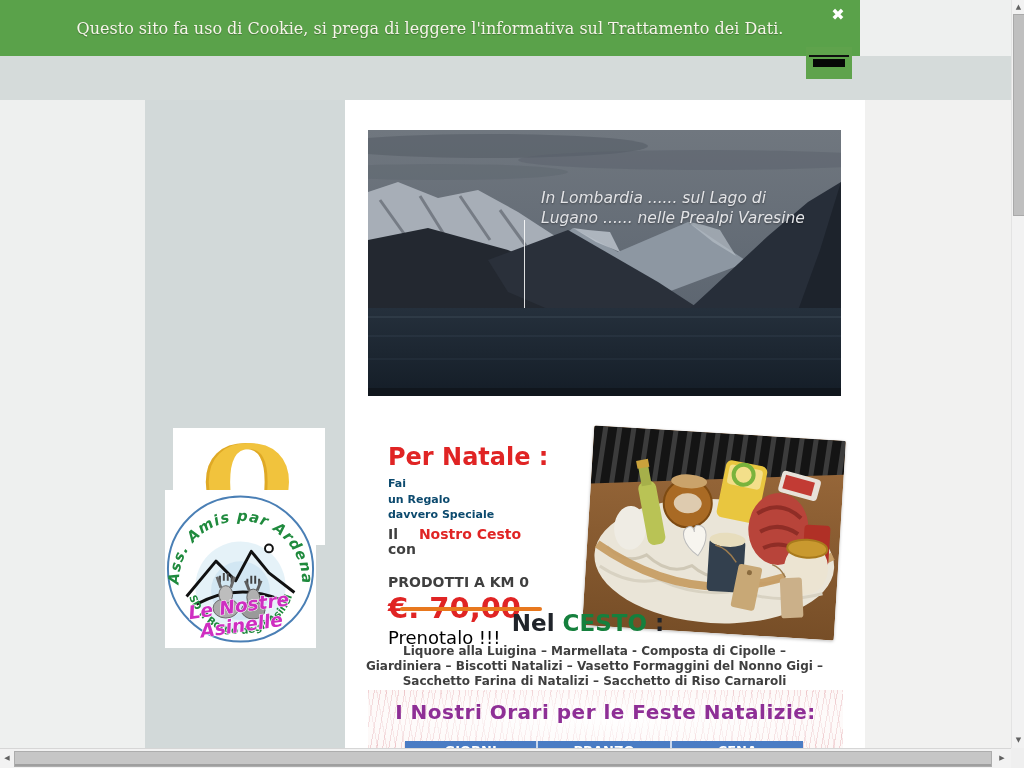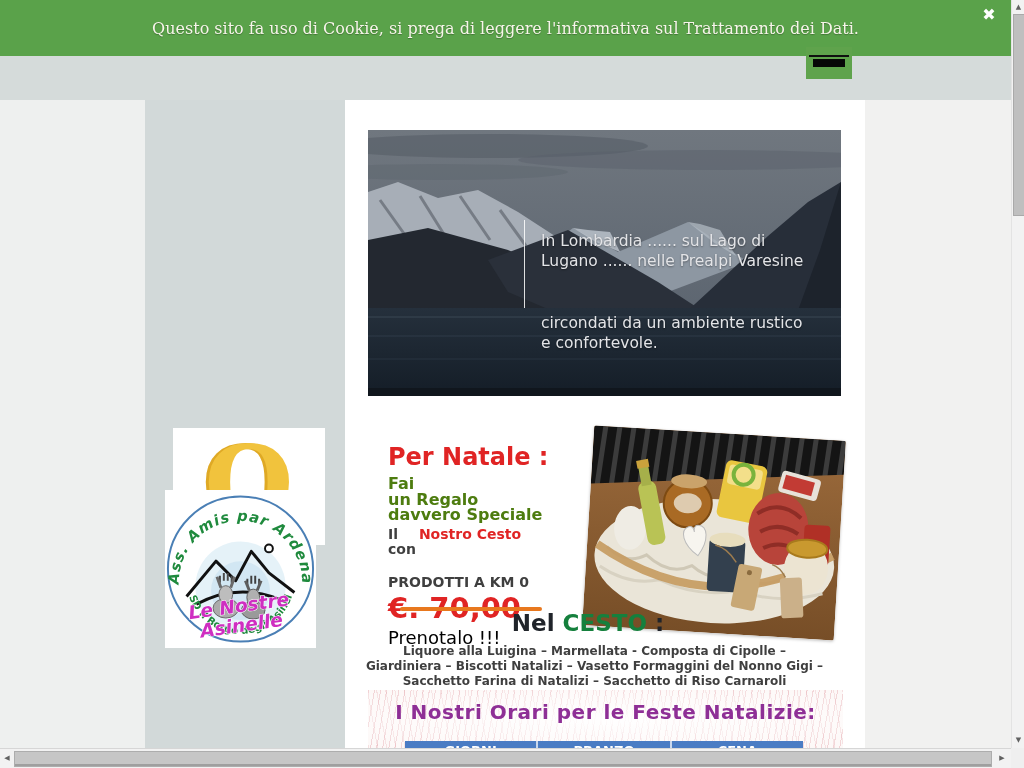--- a/index.html
+++ b/index.html
@@ -1,57 +1,57 @@
 <!DOCTYPE html>
 <html><head>
 <meta charset="utf-8">
 <style>
   html,body{margin:0;padding:0;background:#eef0ef;}
   #screen{position:relative;width:1024px;height:768px;overflow:hidden;
           font-family:"DejaVu Sans","Liberation Sans",sans-serif;background:#eef0ef;}
 
   
-  .cookie-banner{position:absolute;left:0;top:0;width:1011px;height:56px;background:#5aa24a;
+  .cookie-banner{position:absolute;left:0;top:0;width:860px;height:56px;background:#5aa24a;
                  display:flex;align-items:center;justify-content:center;}
   .cookie-msg{font-family:"DejaVu Serif","Liberation Serif",serif;font-size:16px;color:#f7f5ea;
               text-shadow:0 1px 1px rgba(0,0,0,.28);}
   .cookie-close{position:absolute;right:12px;top:5px;width:20px;height:20px;color:#ffffff;
                 font-size:16px;font-weight:bold;line-height:20px;text-align:center;cursor:pointer;}
 
   
   .header-strip{position:absolute;left:0;top:56px;width:1011px;height:44px;background:#d5dbda;}
   .menu-btn{position:absolute;left:806px;top:47px;width:46px;height:32px;background:#5fa34c;cursor:pointer;}
   .menu-btn .bar-thin{position:absolute;left:3px;right:3px;top:8px;height:2px;background:#101010;}
   .menu-btn .bar-thick{position:absolute;left:7px;right:7px;top:12px;height:8px;background:#070707;}
 
   
   .sidebar-band{position:absolute;left:145px;top:100px;width:200px;height:648px;background:#d2d9d9;}
   .main-col{position:absolute;left:345px;top:100px;width:520px;height:648px;background:#ffffff;}
   .right-margin{position:absolute;left:865px;top:100px;width:146px;height:648px;background:#f1f1f0;}
 
   
   .hero{position:absolute;left:368px;top:130px;width:473px;height:266px;overflow:hidden;}
   .hero svg{display:block;}
-  .hero-quote{position:absolute;left:173px;width:268px;font-size:15.5px;
-              color:#e3e4e7;line-height:1.32;text-shadow:0 1px 2px rgba(0,0,0,.4);margin-top:43px;}
+  .hero-quote{position:absolute;left:173px;width:268px;font-style:italic;font-size:15.5px;
+              color:#e3e4e7;line-height:1.32;text-shadow:0 1px 2px rgba(0,0,0,.4);}
   .hero-q1{top:58px;}
   .hero-q2{top:140px;}
   .hero-vline{position:absolute;left:156px;top:90px;width:1px;height:88px;background:rgba(255,255,255,.85);}
 
   
   .logo-box{position:absolute;left:173px;top:428px;width:152px;height:117px;background:#ffffff;
             display:flex;align-items:flex-start;justify-content:center;overflow:hidden;}
   .logo-letter{font-family:"DejaVu Serif","Liberation Serif",serif;font-size:102px;line-height:112px;
                font-weight:bold;color:#f1c33d;text-shadow:-3px 0 0 #dfa925;}
   .badge-box{position:absolute;left:165px;top:490px;width:151px;height:158px;background:#ffffff;}
 
   
   .promo-left{position:absolute;left:388px;top:444px;width:165px;text-align:left;}
   .promo-title{font-size:24px;font-weight:bold;color:#e02424;line-height:26px;}
-  .promo-gift{margin-top:6px;font-size:16px;font-weight:bold;color:#4d7c0f;line-height:15.5px;}
+  .promo-gift{margin-top:6px;font-size:11px;font-weight:bold;color:#0c4a6e;line-height:15.5px;}
   .promo-cesto{font-size:14px;font-weight:bold;color:#3f3f3f;line-height:15px;margin-top:4px;}
   .promo-cesto .hl{color:#e02424;margin-left:16px;}
   .promo-km{font-size:14px;font-weight:bold;color:#3f3f3f;line-height:15px;margin-top:18px;}
   .promo-price{margin-top:3px;font-size:29px;font-weight:bold;color:#e02424;line-height:30px;}
   .promo-cta{margin-top:6px;font-size:18px;font-weight:normal;color:#000000;line-height:18px;}
   .promo-rule{position:absolute;left:400px;top:607px;width:142px;height:4px;background:#e8781e;border-radius:2px;}
   .basket-photo{position:absolute;left:588px;top:433px;width:252px;height:200px;transform:rotate(3.5deg);
                 overflow:hidden;border-radius:2px;box-shadow:0 1px 3px rgba(0,0,0,.25);}
 
   .nel-cesto{position:absolute;left:368px;top:610px;width:440px;text-align:center;
@@ -138,21 +138,20 @@
       <polygon points="473,52 473,208 290,208 340,162 400,106 440,72" fill="#272e39"></polygon>
       <polygon points="473,52 473,208 420,208 452,120" fill="#1d232c"></polygon>
       <rect y="178" width="473" height="88" fill="url(#water)"></rect>
       <rect y="186" width="473" height="2" fill="#36424f" opacity=".6"></rect>
       <rect y="205" width="473" height="2" fill="#2e3a47" opacity=".5"></rect>
       <rect y="228" width="473" height="2" fill="#2a3642" opacity=".45"></rect>
       <rect y="258" width="473" height="8" fill="#10161d"></rect>
     </svg>
     <div class="hero-vline"></div>
     <div class="hero-quote hero-q1">In Lombardia ...... sul Lago di Lugano ...... nelle Prealpi Varesine</div>
-    <div class="hero-quote hero-q2">circondati da un ambiente rustico e confortevole.</div>
   </div>
 
   <div class="logo-box">
     <span class="logo-letter">O</span>
   </div>
   <div class="badge-box">
     <svg width="151" height="158" viewBox="0 0 154 156">
       <defs>
         <path id="arcT" d="M 14 92 A 63 63 0 0 1 140 92"></path>
         <path id="arcB" d="M 24 104 A 55 55 0 0 0 130 104"></path>

